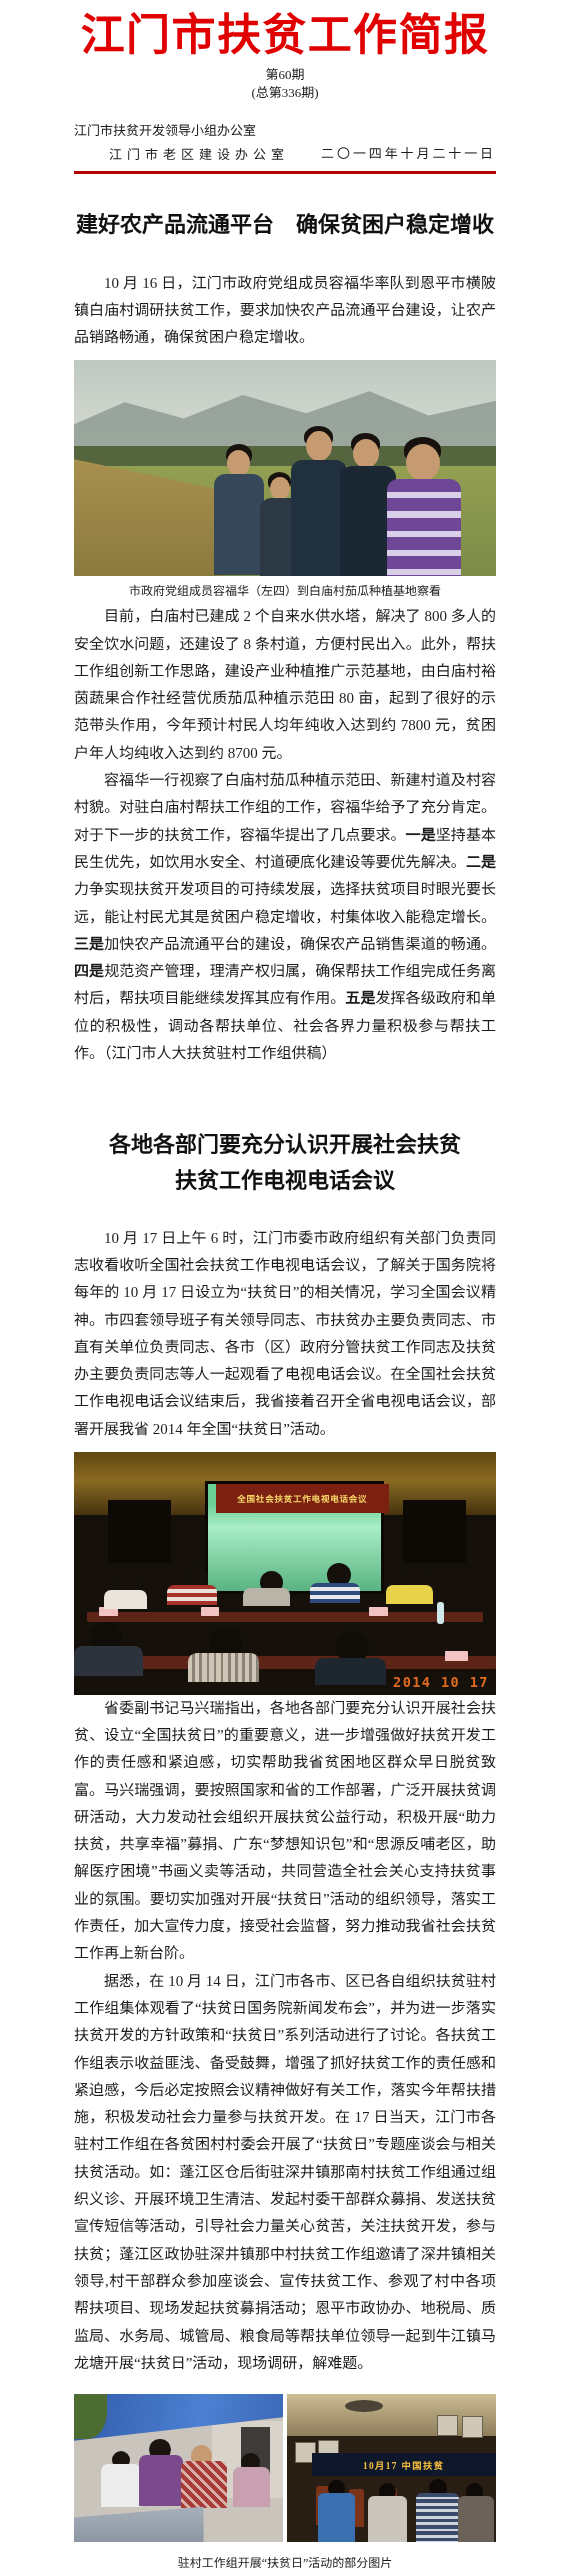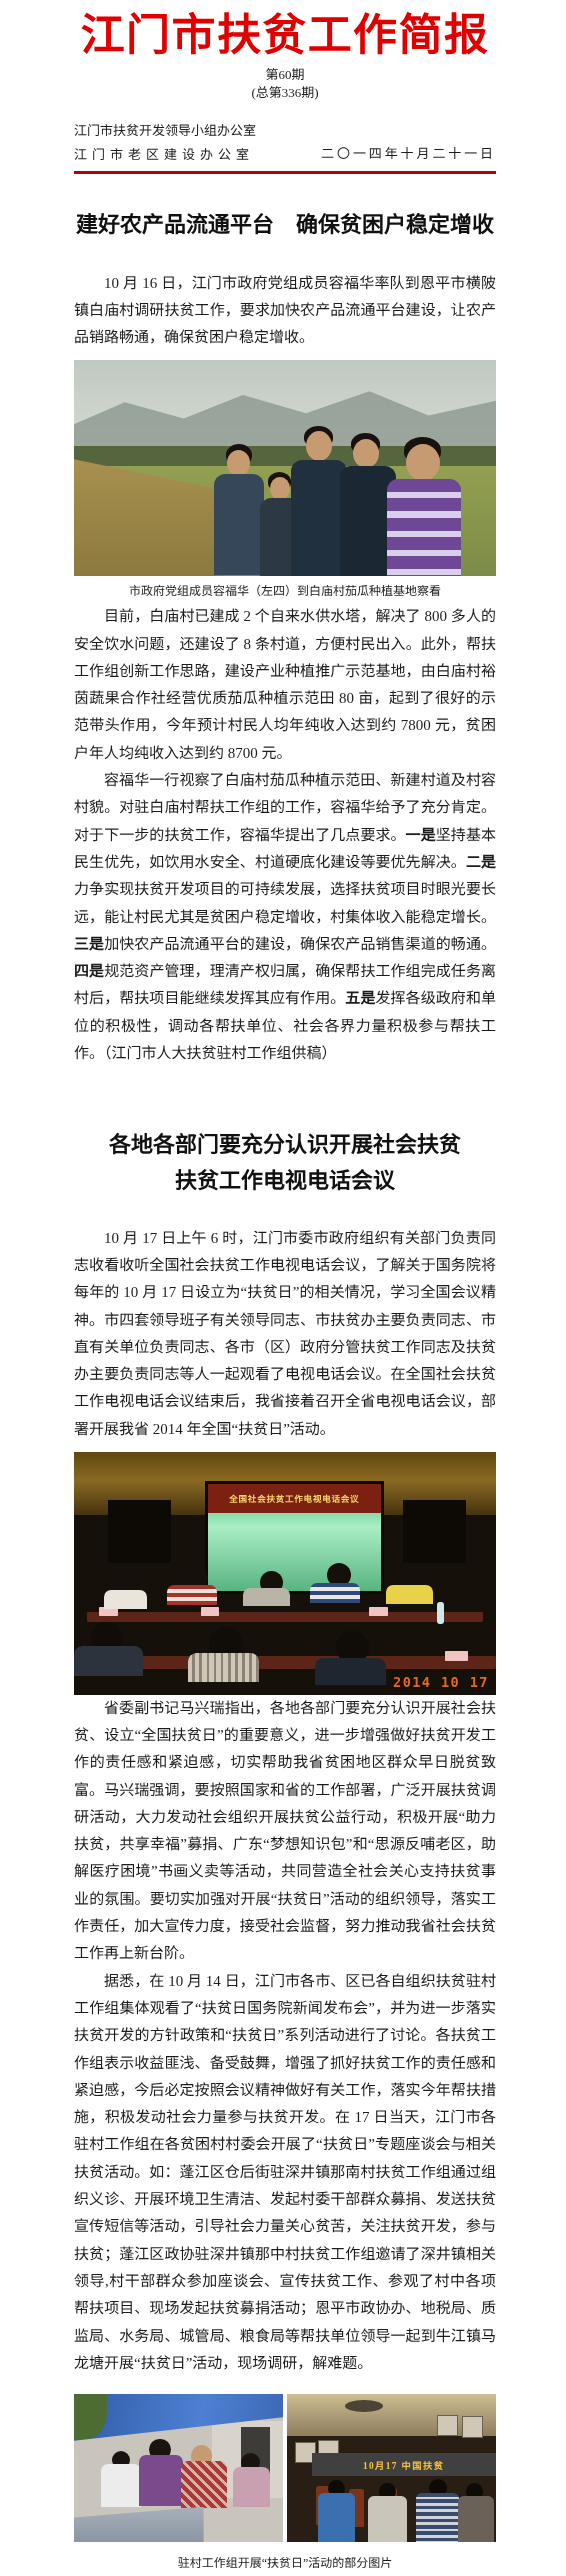--- a/index.html
+++ b/index.html
@@ -10,21 +10,21 @@
     overflow:hidden;
   }
   
   .masthead{ text-align:center; color:#e00000; font-weight:bold;
     font-size:44px; line-height:1.3; letter-spacing:1.4px; margin:0;
     font-family:"Liberation Serif","DejaVu Serif",serif;}
   .issue-no{text-align:center;font-size:13px;margin-top:1.4px;line-height:1.4;}
   .issue-total{text-align:center;font-size:13px;line-height:1.4;}
   .header-meta{display:flex;justify-content:space-between;align-items:flex-end;
     margin-top:17px;font-size:13px;line-height:1.85;}
-  .org-lines div:nth-child(2){letter-spacing:5px;}
+  .org-lines div:nth-child(2){letter-spacing:5px;margin-left:35px;}
   .pub-date{letter-spacing:2.9px;padding-bottom:1.4px;text-align:center;}
   .red-rule{height:2.9px;background:#b40000;margin-top:4.3px;}
   
   .art-title{ text-align:center;font-weight:bold;font-size:22px;line-height:1.6;
     margin:33px 0 0 0;color:#111;}
   .art-title.second{margin-top:60px;}
   .body-p{ font-size:15px;line-height:1.82;text-align:justify;
     text-indent:2em;margin:0;}
   .body-p.first{margin-top:27px;}
   .caption{text-align:center;font-size:12px;margin:6.4px 0 2.9px 0;line-height:1.5;}
@@ -39,41 +39,41 @@
   .p1-field{left:0;top:49%;width:100%;height:51%;background:linear-gradient(180deg,#93a052,#7c8b47);}
   .p1-grass{left:0;top:46%;width:40%;height:54%;background:linear-gradient(180deg,#a8904f,#8b7a3e);
     clip-path:polygon(0 0,100% 30%,88% 100%,0 100%);}
   .fig .head{border-radius:50%;background:#c79b72;position:absolute;}
   .fig .hair{border-radius:50% 50% 40% 40%;background:#17120e;position:absolute;}
   .fig .body{border-radius:11.4px 11.4px 0 0;position:absolute;}
   .p2-wood{left:0;top:0;width:100%;height:26%;background:linear-gradient(180deg,#5f470f,#8a6a22 45%,#46320f);}
   .photo2{width:422px;height:243px;background:#16100a;}
   .p2-screen{left:31%;top:12%;width:41%;height:44%;border:3.6px solid #0c0905;
     background:linear-gradient(180deg,#6ccf97 18%,#a9eec6 40%,#59b381);}
-  .p2-banner{left:0;top:0;width:100%;height:27%;background:#7c2012;color:#f6d667;
+  .p2-banner{left:8px;top:0;width:100%;height:27%;background:#7c2012;color:#f6d667;
     font-size:8.6px;font-weight:bold;display:flex;align-items:center;justify-content:center;
     letter-spacing:0.7px;white-space:nowrap;}
   .p2-desk{background:#5d2517;height:10px;border-radius:1.4px;}
   .p2-card{background:#f2c3c3;width:18.6px;height:8.6px;border-radius:0.7px;}
   .p2-stamp{right:7.1px;bottom:4.3px;color:#e06a1e;font-weight:bold;font-size:13.6px;
     font-family:"DejaVu Sans Mono",monospace;letter-spacing:1.4px;}
   .pair{display:flex;gap:3.6px;margin-top:8.6px;}
   .photo3a{width:209px;height:148px;background:#c9c5bd;}
   .p3a-canopy{left:-4%;top:-6%;width:108%;height:38%;background:linear-gradient(100deg,#2e59a6,#4d80d2 60%,#3a66b4);
     clip-path:polygon(0 0,100% 0,100% 55%,0 100%);}
   .p3a-leaf{left:0;top:0;width:16%;height:30%;background:#4c6c31;border-radius:0 0 60% 0;}
   .p3a-wall{right:0;top:18%;width:34%;height:52%;background:#d8d4cb;}
   .p3a-window{right:6%;top:22%;width:14%;height:34%;background:#3d3c38;}
   .p3a-table{left:0;bottom:0;width:62%;height:24%;background:linear-gradient(180deg,#a7b0ba,#8b96a2);
     clip-path:polygon(0 30%,100% 0,100% 100%,0 100%);}
   .photo3b{width:209px;height:148px;background:#281e13;}
   .p3b-ceiling{left:0;top:0;width:100%;height:28%;background:linear-gradient(180deg,#cdbd94,#8d7d5b);}
   .p3b-fan{left:28%;top:4%;width:18%;height:8%;background:#4a4336;border-radius:50%;}
   .p3b-poster{background:#cfc8b6;width:9%;height:13%;border:0.7px solid #6a6050;}
-  .p3b-banner{left:12%;top:40%;width:88%;height:15%;background:#404040;color:#f6c13e;
+  .p3b-banner{left:12%;top:40%;width:88%;height:15%;background:#0f172a;color:#f6c13e;
     font-size:9.3px;font-weight:bold;display:flex;align-items:center;justify-content:center;
     white-space:nowrap;letter-spacing:1.4px;}
   .p3b-chair{background:#7c3418;width:7%;height:26%;border-radius:2.9px 2.9px 0 0;}
 </style>
 </head>
 <body>
 
 <div class="page">
 
   <h1 class="masthead">江门市扶贫工作简报</h1>

